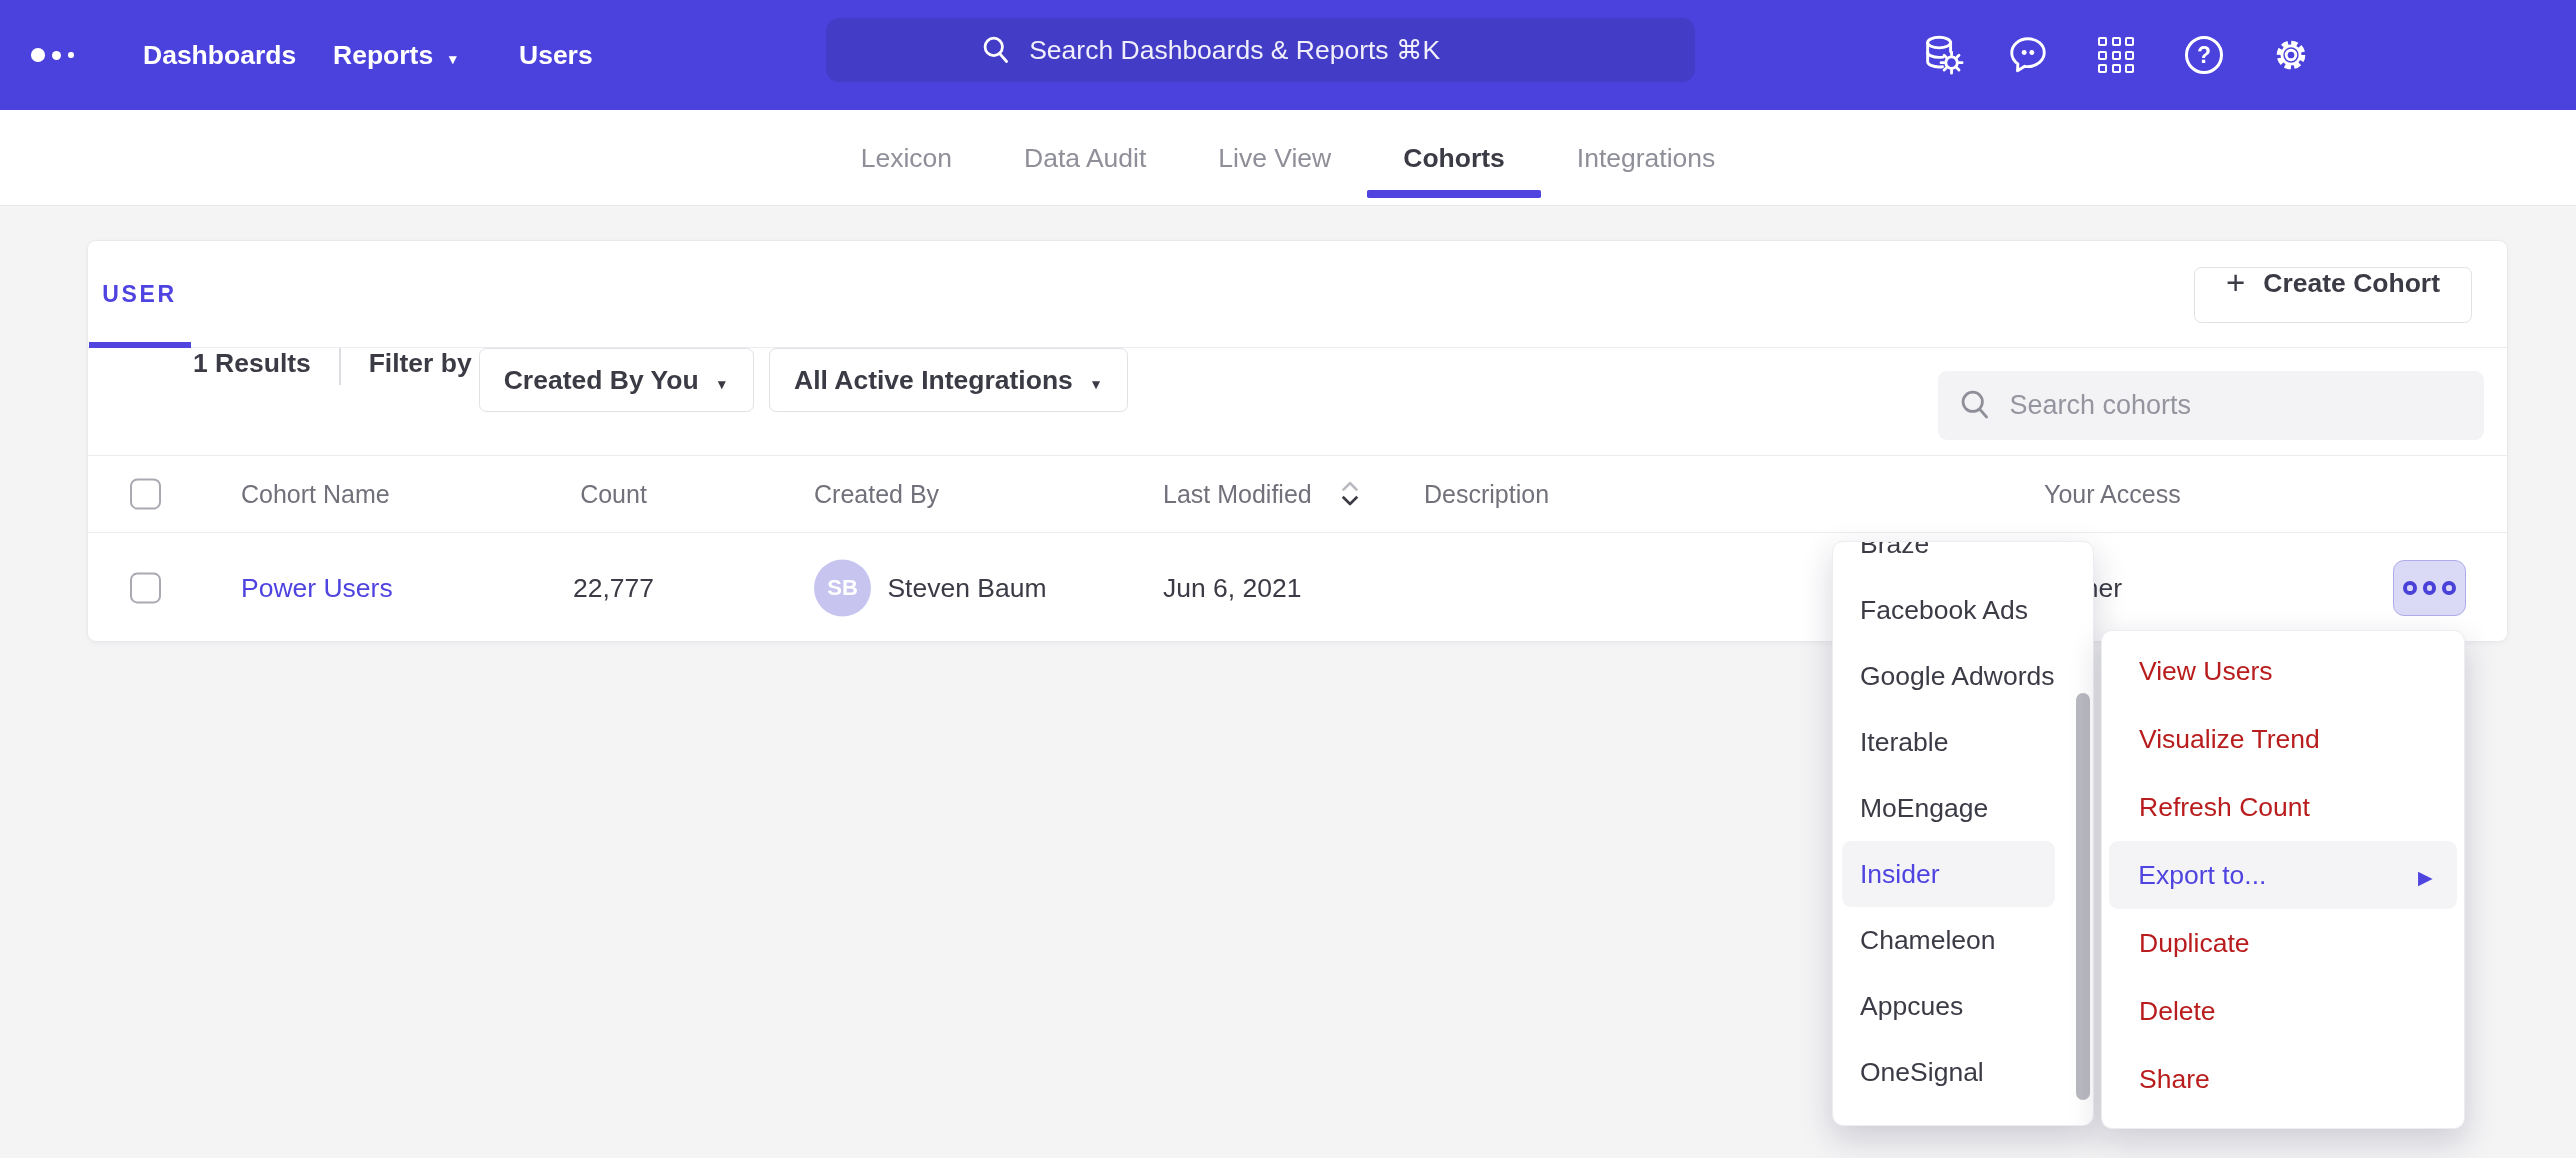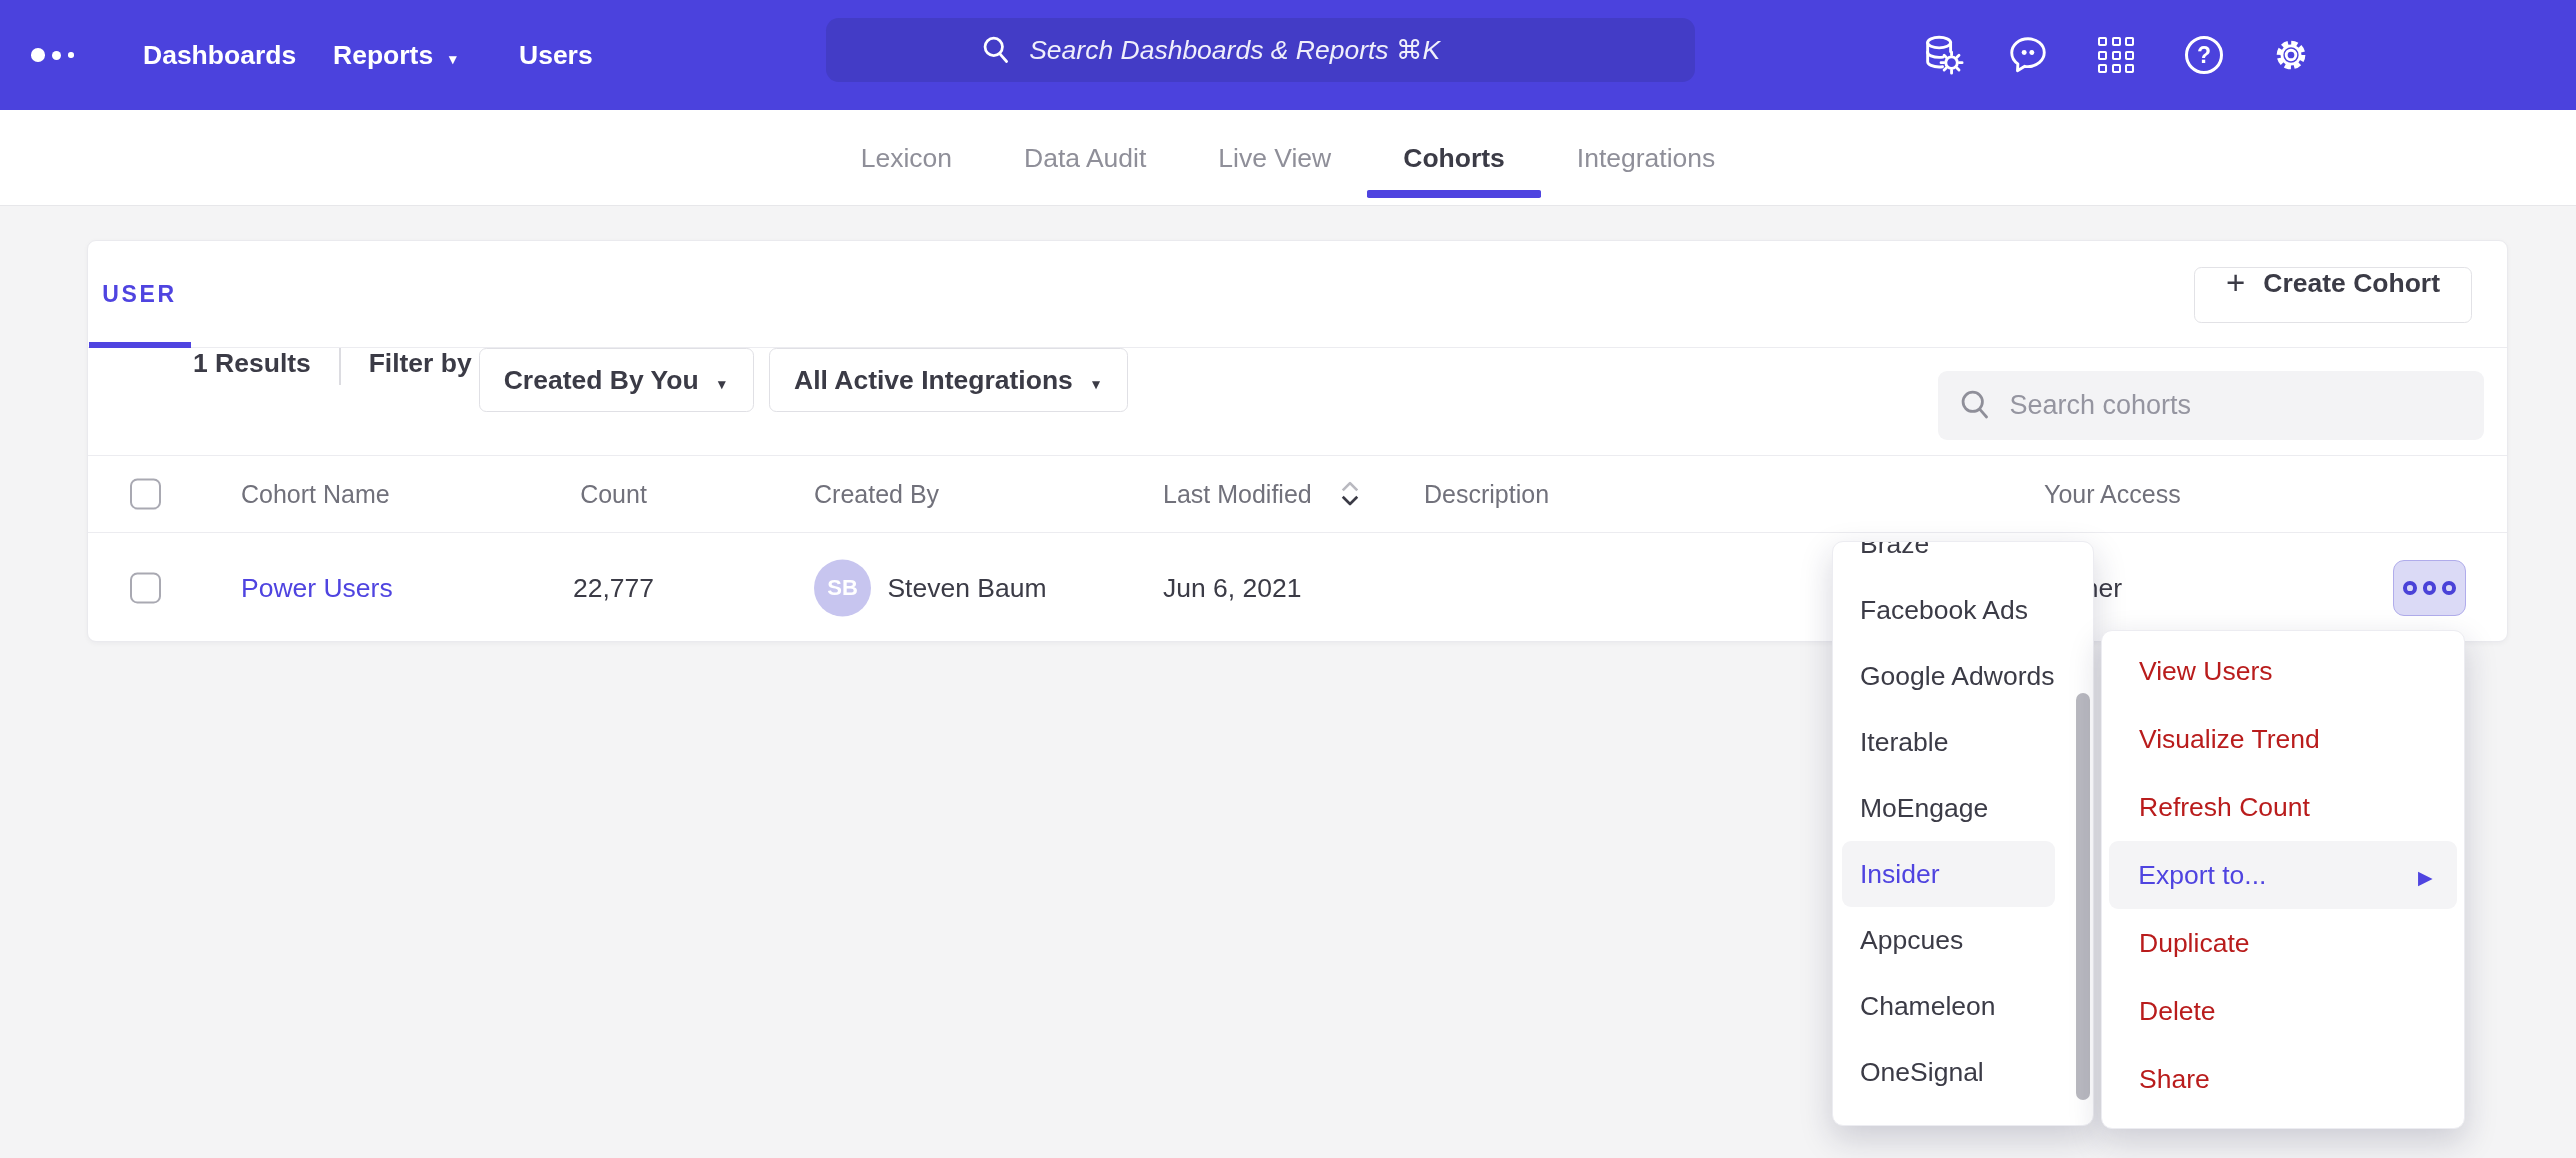--- a/index.html
+++ b/index.html
@@ -17,21 +17,21 @@
   .d1 { width:13.7px; height:13.7px; }
   .d2 { width:9px; height:9px; }
   .d3 { width:5.5px; height:5.5px; }
   .navlink { position:absolute; top:0; height:110px; display:flex; align-items:center; gap:12.8px;
              color:#fff; font-size:26.5px; font-weight:600; cursor:pointer; }
   .caret-down::after { content:"▼"; font-size:13.7px; position:relative; top:0.9px; }
   .nav-caret { color:#fff; }
   .nav-search { position:absolute; left:826px; top:18px; width:869px; height:64px; background:#433cc6;
                 border-radius:12.8px; display:flex; align-items:center; justify-content:center; gap:16.4px; }
   .nav-search input { background:transparent; border:none; outline:none; width:512px;
-                      font-family:inherit; font-size:26.5px; color:rgba(255,255,255,.95);font-style:italic; }
+                      font-family:inherit; font-size:26.5px; color:rgba(255,255,255,.95); }
   .nav-search input::placeholder { color:rgba(255,255,255,.92); opacity:1; }
   .nav-iconbtn { position:absolute; top:33px; width:44px; height:44px; display:flex; align-items:center; justify-content:center; cursor:pointer; }
   .apps-grid { display:grid; grid-template-columns:repeat(3,9px); grid-template-rows:repeat(3,9px); gap:4.6px; }
   .apps-grid span { width:9px; height:9px; border:2.7px solid #fff; border-radius:1.8px; }
   .help-circle { width:38px; height:38px; border:3.2px solid #fff; border-radius:50%; display:flex; align-items:center; justify-content:center; }
   .help-circle::after { content:"?"; color:#fff; font-size:23px; font-weight:700; }
   .workspace { position:absolute; left:2364px; top:0; height:110px; display:flex; align-items:center; gap:18px;
                color:#fff; font-size:27px; font-weight:700; cursor:pointer; }
   
   .subnav { position:absolute; left:0; top:110px; width:2576px; height:96px; background:#fff;
@@ -271,22 +271,22 @@
   </div>
 
   <div class="submenu">
     <ul>
       <li class="clipped">Braze</li>
       <li>Facebook Ads</li>
       <li>Google Adwords</li>
       <li>Iterable</li>
       <li>MoEngage</li>
       <li class="highlighted">Insider</li>
+      <li>Chameleon</li>
       <li>Appcues</li>
-      <li>Chameleon</li>
       <li>OneSignal</li>
     </ul>
     <div class="sub-scrollbar"></div>
   </div>
 
   <div class="ctxmenu">
     <ul>
       <li>View Users</li>
       <li>Visualize Trend</li>
       <li>Refresh Count</li>

